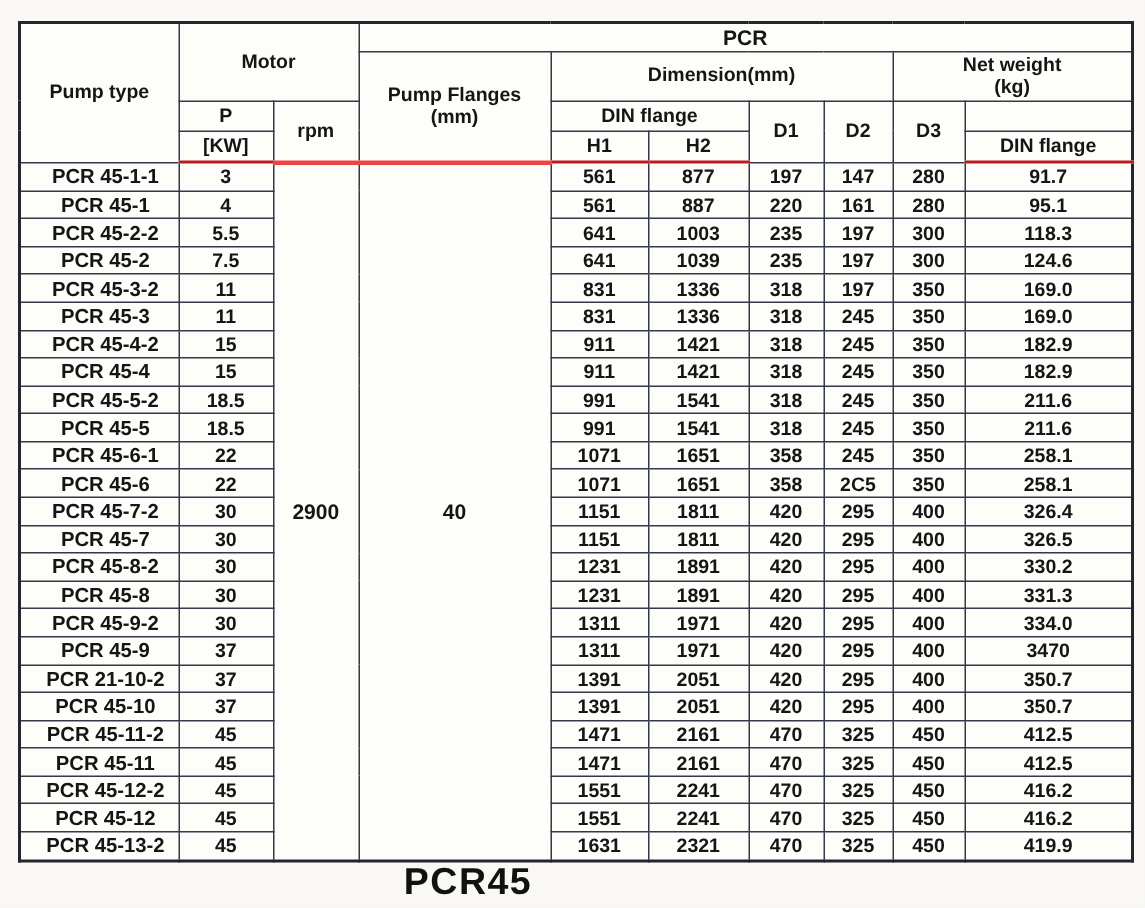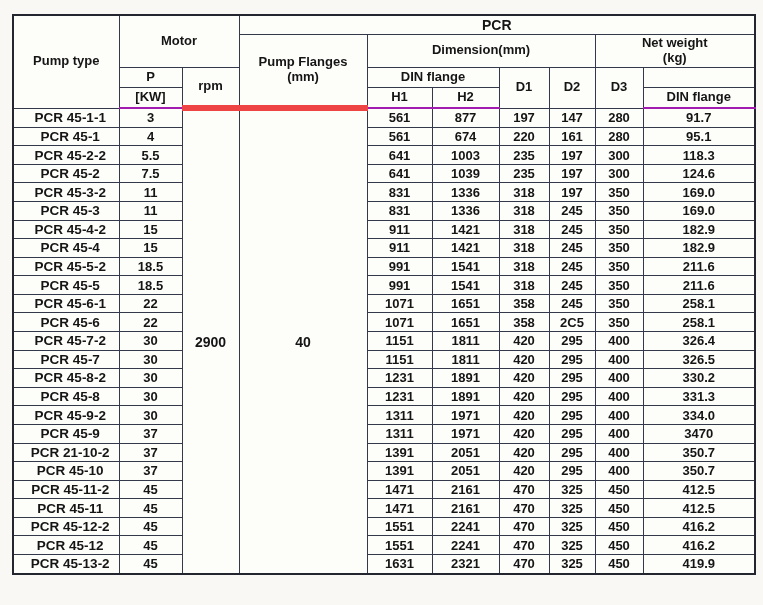--- a/index.html
+++ b/index.html
@@ -32,31 +32,31 @@
     padding: 0;
     overflow: hidden;
     white-space: nowrap;
   }
   table.spec { border: 2px solid #23262e; }
   th { font-size: 13px; text-align: center; line-height: 1.15; }
   td { font-size: 13px; text-align: center; }
   
   th.pcr { border-bottom: 3px solid #25307e; font-size: 14px; margin-left: 20px; }
   th.sub-blue { border-bottom: 1px solid #8ea0bd; }
-  tr.h-bottom th { border-bottom: 2px solid #a21caf; }
+  tr.h-bottom th { border-bottom: 2px solid #b91c1c; }
   th.span-bottom { border-bottom: 2px solid #2b2f3a; }
   
   tbody td { border-top: 1px solid #8ea0bd; border-bottom: 1px solid #8ea0bd; }
   tbody td.c-name {
     text-align: center;
     padding-left: 8px;
     font-size: 13.5px;
   }
   tbody td.c-merged {
-    border-top: 6px solid #ef4444;
+    border-top: 3px solid #ef4444;
     border-bottom: 1px solid #33394a;
     font-size: 14px;
   }
   .caption {
     position: absolute;
     left: 12px;
     top: 574px;
     width: 600px;
     text-align: center;
     font-size: 25px;
@@ -126,21 +126,21 @@
           <td>877</td>
           <td>197</td>
           <td>147</td>
           <td>280</td>
           <td>91.7</td>
         </tr>
         <tr>
           <td class="c-name">PCR 45-1</td>
           <td>4</td>
           <td>561</td>
-          <td>674</td>
+          <td>887</td>
           <td>220</td>
           <td>161</td>
           <td>280</td>
           <td>95.1</td>
         </tr>
         <tr>
           <td class="c-name">PCR 45-2-2</td>
           <td>5.5</td>
           <td>641</td>
           <td>1003</td>
@@ -365,14 +365,15 @@
           <td>1631</td>
           <td>2321</td>
           <td>470</td>
           <td>325</td>
           <td>450</td>
           <td>419.9</td>
         </tr>
       </tbody>
   </table>
 
+  <div class="caption">PCR45</div>
 
 </div>
 
 </body></html>

